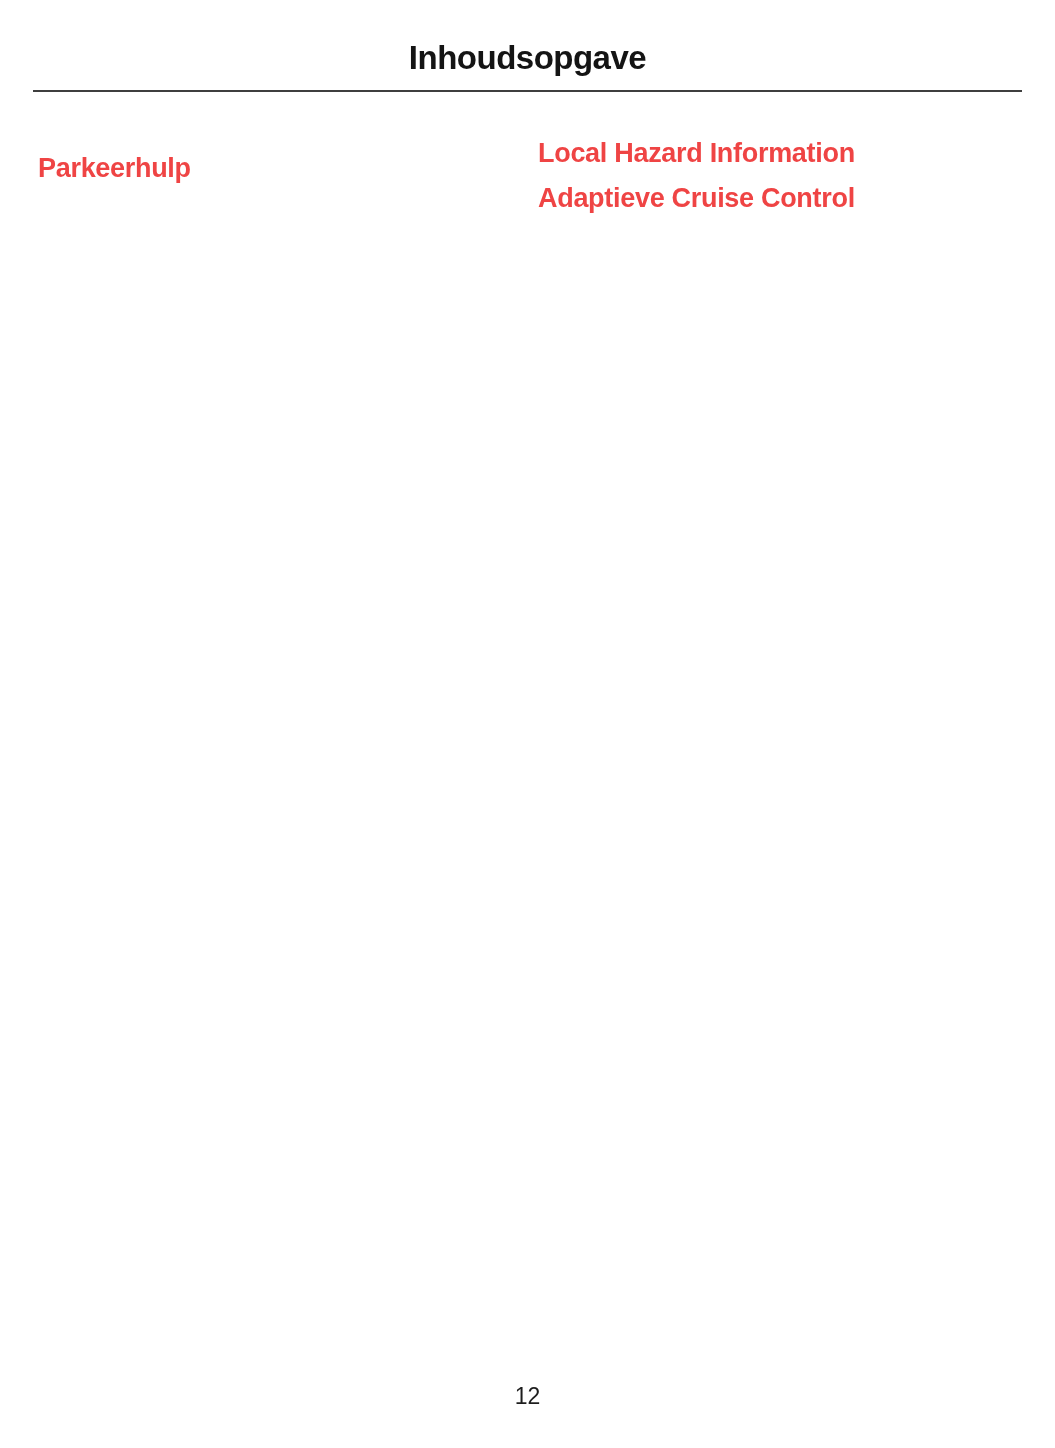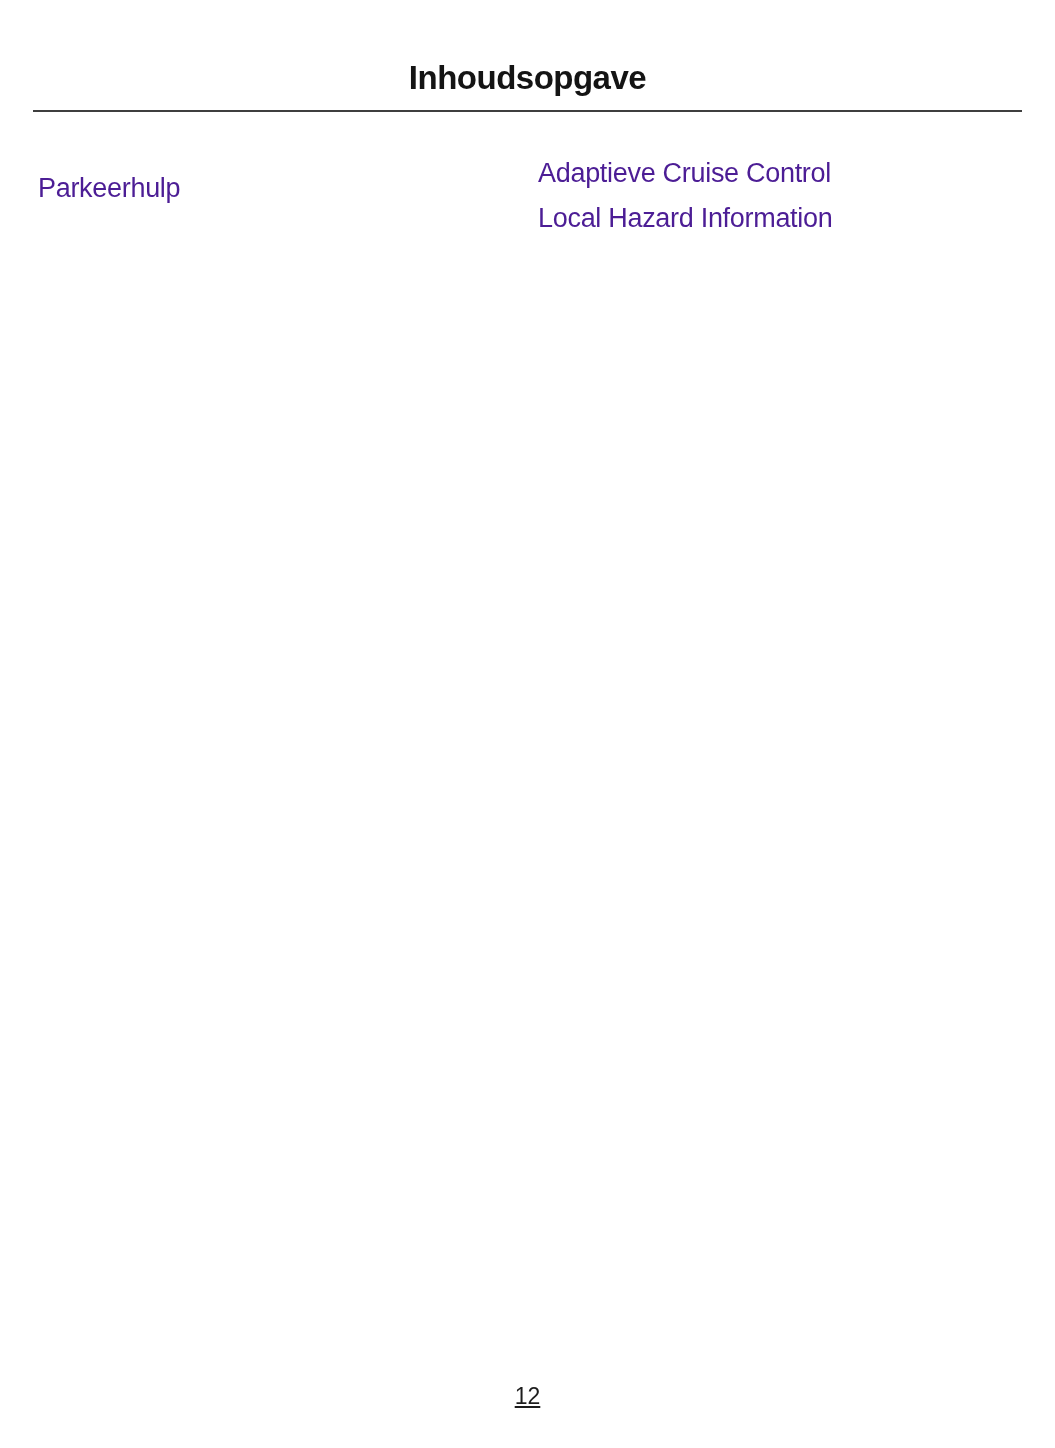--- a/index.html
+++ b/index.html
@@ -10,72 +10,71 @@
     font-family:"Liberation Sans","DejaVu Sans",sans-serif;
     position:relative;
     overflow:hidden;
   }
   .page-title{
     text-align:center;
     font-size:33px;
     font-weight:700;
     letter-spacing:-0.5px;
     color:#141414;
-    padding-top:60px;
+    padding-top:40px;
     line-height:36px;
   }
   .rule{
     height:2px;
     background:#3f3f3f;
     margin:14px 33px 0 33px;
   }
   .columns{
     display:flex;
     gap:49px;
     padding:46px 66px 0 38px;
     align-items:flex-start;
   }
   .col{flex:1 1 0;min-width:0;}
   .toc-section{display:block;}
   .section-heading{
     font-size:27px;
-    font-weight:400;
+    font-weight:700;
     letter-spacing:-0.3px;
     line-height:30px;
     margin:15px 0 9px 0;
-    color:#4c1d95;
+    color:#ef4444;
   }
   .col > .toc-section:first-child > .section-heading{margin-top:0;}
   .footer{
     position:absolute;
     bottom:38px;
     left:0;
     width:100%;
     text-align:center;
     font-size:23px;
     color:#1d1d1d;
-    text-decoration:underline;
   }
 </style>
 </head>
 <body>
 
 <div class="page-title">Inhoudsopgave</div>
 <div class="rule"></div>
 
 <div class="columns">
   <div class="col" id="col-left">
       <section class="toc-section"></section>
       <section class="toc-section">
         <div class="section-heading">Parkeerhulp</div>
       </section>
     </div>
   <div class="col" id="col-right">
       <section class="toc-section">
-        <div class="section-heading">Adaptieve Cruise Control</div>
+        <div class="section-heading">Local Hazard Information</div>
       </section>
       <section class="toc-section">
-        <div class="section-heading">Local Hazard Information</div>
+        <div class="section-heading">Adaptieve Cruise Control</div>
       </section>
     </div>
 </div>
 
 <div class="footer">12</div>
 
 </body></html>

